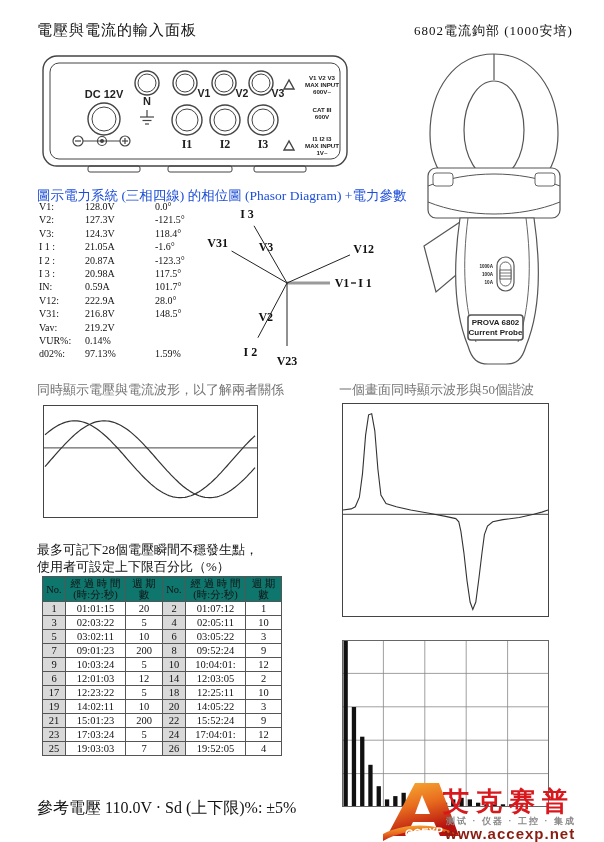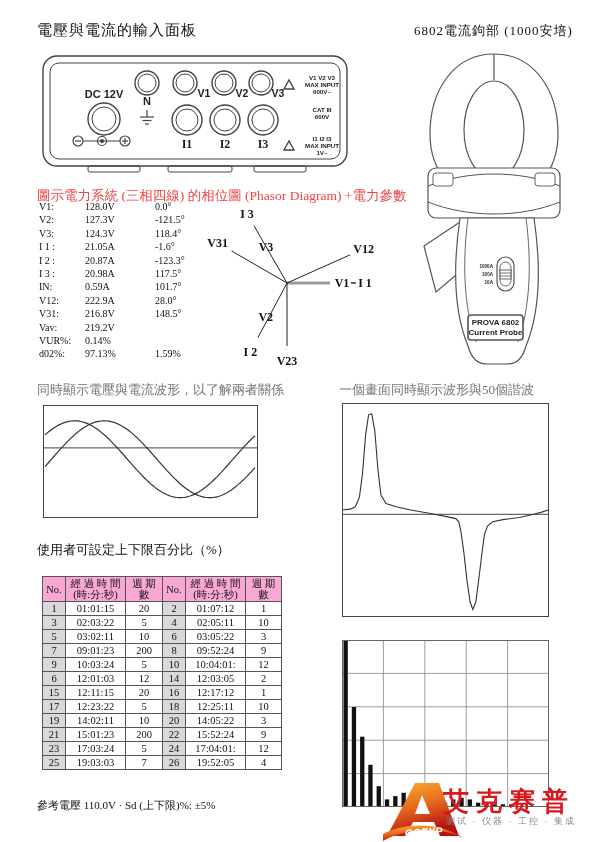--- a/index.html
+++ b/index.html
@@ -1,41 +1,41 @@
 <!DOCTYPE html>
 <html><head>
 <meta charset="utf-8">
 <style>
   html,body{margin:0;padding:0}
   body{width:604px;height:842px;background:#ffffff;position:relative;overflow:hidden;
        font-family:"Liberation Serif",serif;color:#111}
   .abs{position:absolute}
   .sec-title{font-size:15px;letter-spacing:1px;color:#111}
-  .sub-title{font-size:13px;color:#ef4444}
+  .sub-title{font-size:13px;color:#1d4ed8}
   .cap{font-size:13px;color:#737373}
   
   #params{left:39px;top:201px;width:170px}
   .param-row{position:relative;height:13.4px;font-size:10px;white-space:nowrap}
   .p-name{position:absolute;left:0}
   .p-val{position:absolute;left:46px}
   .p-ang{position:absolute;left:116px}
   
   #ev-table{position:absolute;left:42px;top:576px;border-collapse:collapse;
             font-size:10.5px;table-layout:fixed}
   #ev-table th,#ev-table td{border:1px solid #555;text-align:center;padding:0;overflow:hidden}
-  #ev-table th{font-weight:normal;background:#f9a8d4;height:24px;line-height:11px;font-size:10.5px}
+  #ev-table th{font-weight:normal;background:#0f766e;height:24px;line-height:11px;font-size:10.5px}
   #ev-table td{height:13px;background:#fff}
   #ev-table td.shade{background:#d9d9d9}
   #events-title{left:37px;top:541px;font-size:13px;line-height:17px}
-  #footnote{left:37px;top:798px;font-size:11px}
+  #footnote{left:37px;top:798px;font-size:16px}
   
   #logo{left:383px;top:774px;width:221px;height:68px;z-index:5}
   #logo .brand{position:absolute;left:60px;top:10px;font-size:26px;font-weight:bold;
                letter-spacing:7px;white-space:nowrap}
-  #logo .tagline{position:absolute;left:63px;top:41px;font-size:9px;font-weight:normal;
+  #logo .tagline{position:absolute;left:63px;top:41px;font-size:9px;font-weight:bold;
                  letter-spacing:2px;white-space:nowrap;font-family:"Liberation Sans",sans-serif}
   #logo .url{position:absolute;left:62px;top:51px;font-size:15px;font-weight:bold;
              letter-spacing:1px;white-space:nowrap;font-family:"Liberation Sans",sans-serif}
   svg{display:block}
   .sans{font-family:"Liberation Sans",sans-serif}
 </style>
 </head>
 <body>
 
 <div class="abs sec-title" style="left:37px;top:21px">電壓與電流的輸入面板</div>
@@ -275,20 +275,21 @@
     <rect x="117.4" y="157.8" width="4.3" height="8.3" fill="#111"></rect>
     <rect x="125.7" y="159.4" width="4.3" height="6.6" fill="#111"></rect>
     <rect x="134.0" y="162.7" width="4.3" height="3.3" fill="#111"></rect>
     <rect x="142.3" y="164.3" width="4.3" height="1.7" fill="#111"></rect>
     <rect x="150.5" y="164.3" width="4.3" height="1.7" fill="#111"></rect>
     <rect x="158.8" y="164.3" width="4.3" height="1.7" fill="#111"></rect>
     <rect x="167.1" y="164.3" width="4.3" height="1.7" fill="#111"></rect>
   </svg>
 
 <div class="abs" id="events-title">
+  <div>最多可記下28個電壓瞬間不穩發生點，</div>
   <div>使用者可設定上下限百分比（%）</div>
 </div>
 
 <table id="ev-table">
   <colgroup>
     <col style="width:23px">
       <col style="width:60px">
       <col style="width:37px">
     <col style="width:23px">
       <col style="width:60px">
@@ -359,28 +360,20 @@
         <td>10:04:01:</td>
         <td>12</td>
       </tr>
       <tr>
         <td class="shade">6</td>
         <td>12:01:03</td>
         <td>12</td>
         <td class="shade">14</td>
         <td>12:03:05</td>
         <td>2</td>
-      </tr>
-      <tr>
-        <td class="shade">15</td>
-        <td>12:11:15</td>
-        <td>20</td>
-        <td class="shade">16</td>
-        <td>12:17:12</td>
-        <td>1</td>
       </tr>
       <tr>
         <td class="shade">17</td>
         <td>12:23:22</td>
         <td>5</td>
         <td class="shade">18</td>
         <td>12:25:11</td>
         <td>10</td>
       </tr>
       <tr>
@@ -429,13 +422,14 @@
         <stop offset="1" stop-color="#b50f0f"></stop>
       </linearGradient>
     </defs>
     <path d="M 4 56 L 32 3 L 56 3 L 76 56 L 57 56 L 51 42 L 30 42 L 23 56 Z" fill="url(#gradA)"></path>
     <path d="M 39 15 L 47 34 L 32 34 Z" fill="#fff"></path>
     <path d="M 0 61 C 26 47 56 47 80 58 C 58 42 22 42 0 54 Z" fill="url(#gradA)"></path>
     <text x="41" y="56" text-anchor="middle" font-size="11" font-style="italic" font-weight="bold" fill="#ffffff" class="sans" transform="rotate(-4 41 56)">CCEXP</text>
   </svg>
   <div class="brand" style="color:#d8181c">艾克赛普</div>
   <div class="tagline" style="color:#8a8a8a">测试 · 仪器 · 工控 · 集成</div>
+  <div class="url" style="color:#8b1c10">www.accexp.net</div>
 </div>
 
 </body></html>

